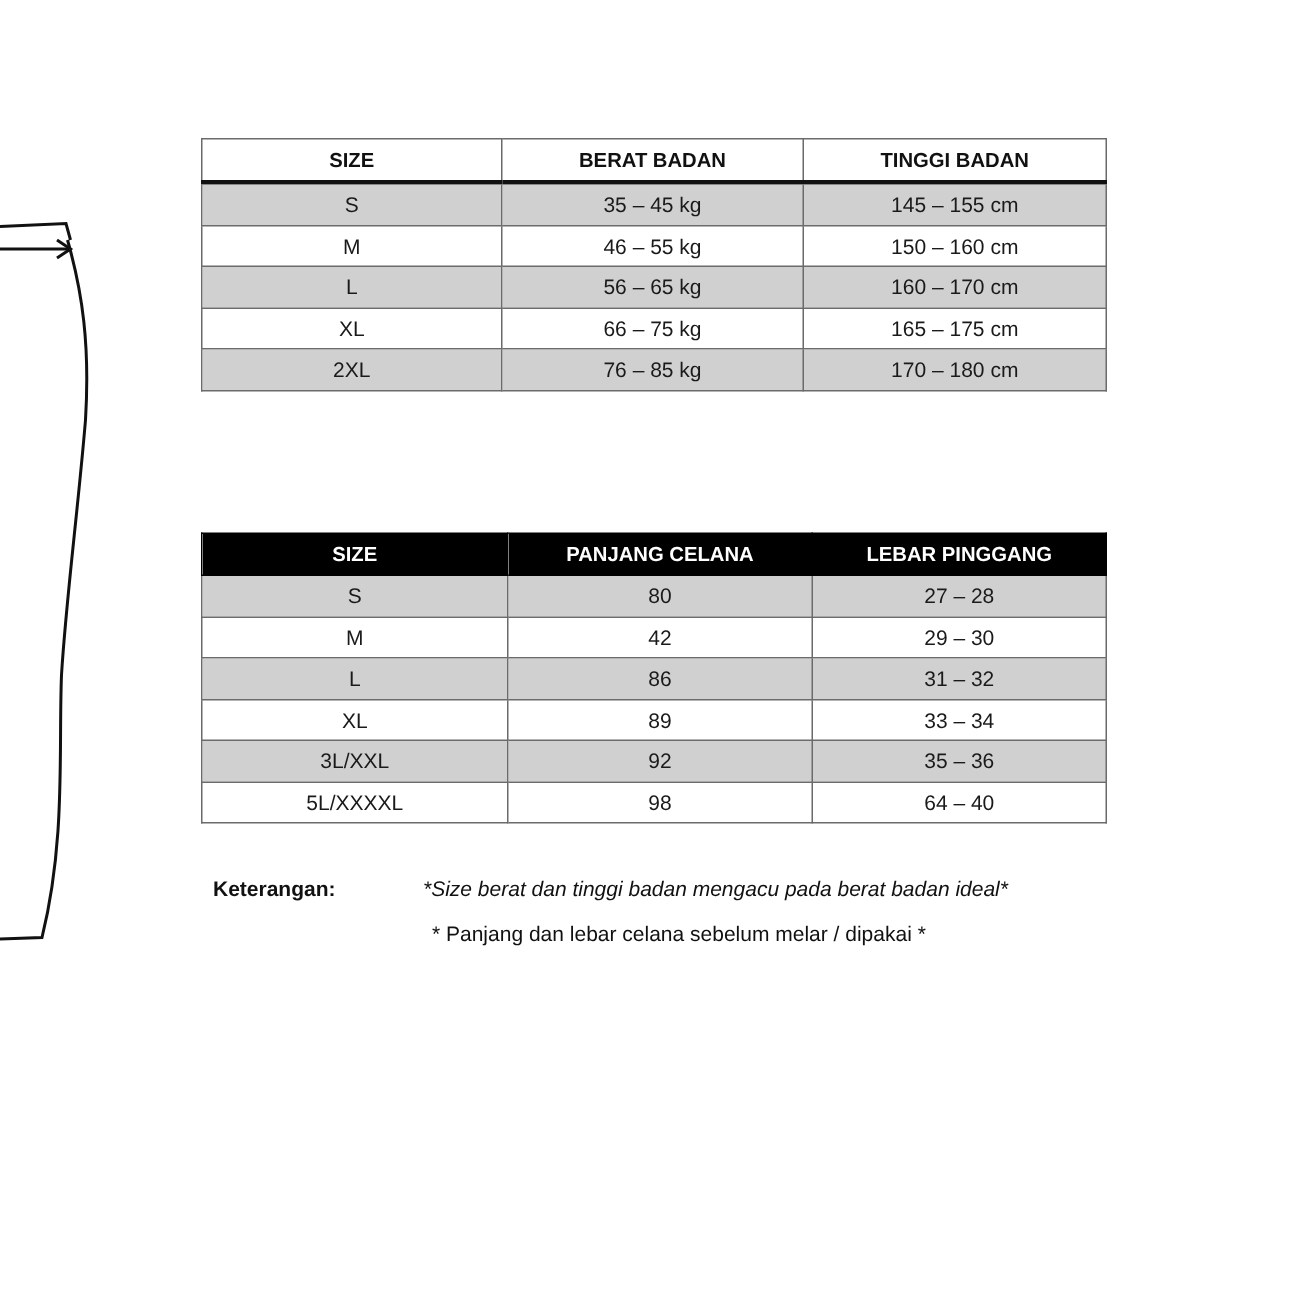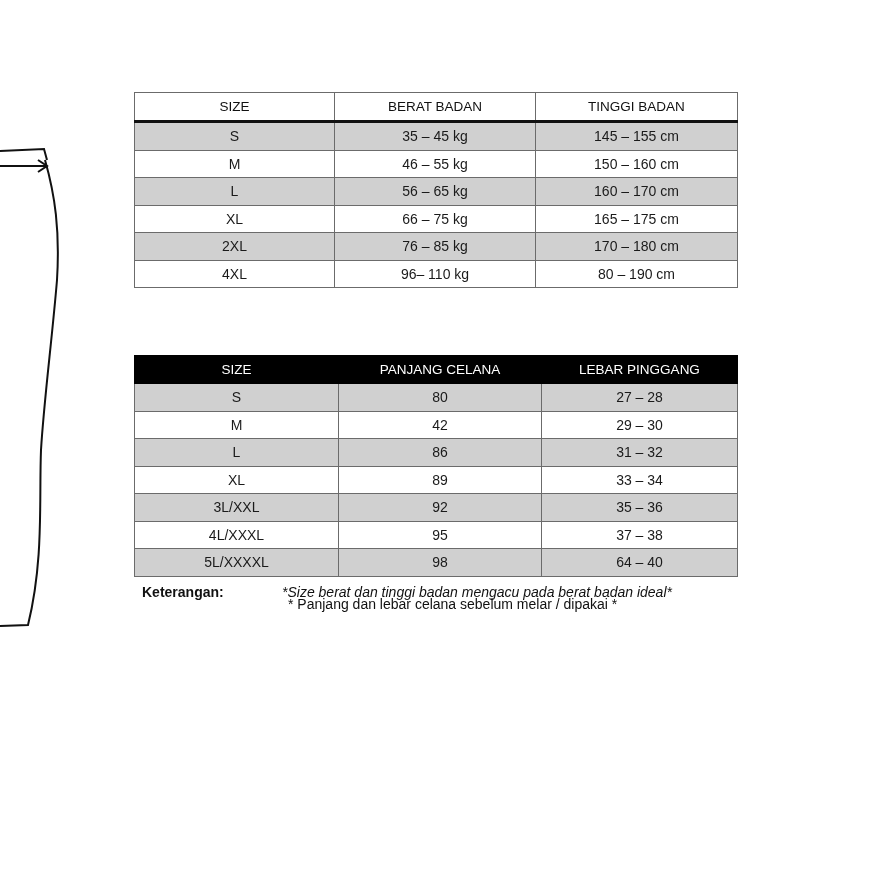--- a/index.html
+++ b/index.html
@@ -8,36 +8,36 @@
     font-family: "Liberation Sans", "DejaVu Sans", sans-serif; color:#1a1a1a;
   }
   .drawing { position:absolute; left:0; top:0; }
   table.size-table {
     position:absolute; border-collapse:collapse; table-layout:fixed;
     font-size:14px;
   }
   .size-table td, .size-table th {
     border:1px solid #6b6b6b; text-align:center; padding:0; overflow:hidden; white-space:nowrap;
   }
-  .size-table th { font-weight:normal; font-size:13.5px; }
+  .size-table th { font-weight:bold; font-size:13.5px; }
   .size-table tbody tr:nth-child(odd) td { background:#d0d0d0; }
   .size-table tbody tr:nth-child(even) td { background:#ffffff; }
 
   #table-body-size { left:134px; top:92px; width:603px; }
   #table-body-size th { background:#ffffff; color:#111; height:27px; border-bottom:3px solid #111; }
   #table-body-size td { height:26.5px; }
 
   #table-pant-size { left:134px; top:355px; width:603px; }
   #table-pant-size th { background:#000000; color:#ffffff; height:27px; border-color:#000; }
   #table-pant-size td { height:26.5px; }
 
   .notes { position:absolute; left:142px; top:584px; font-size:14px; color:#111; }
   .notes .label { position:absolute; left:0; top:0; font-weight:bold; white-space:nowrap; }
   .notes .line1 { position:absolute; left:140px; top:0; white-space:nowrap;font-style:italic; }
-  .notes .line2 { position:absolute; left:146px; top:12px; white-space:nowrap;text-align:center; }
+  .notes .line2 { position:absolute; left:146px; top:30px; white-space:nowrap;text-align:center; }
 </style>
 </head>
 <body>
 
 <svg class="drawing" width="80" height="640" viewBox="0 0 80 640">
 
   <path d="M0 151 L44 149 L47 160" fill="none" stroke="#111" stroke-width="2"></path>
 
   <g>
     <line x1="0" y1="166" x2="46" y2="166" stroke="#111" stroke-width="2"></line>
@@ -79,25 +79,20 @@
     <tr>
         <td>XL</td>
         <td>66 – 75 kg</td>
         <td>165 – 175 cm</td>
       </tr>
     <tr>
         <td>2XL</td>
         <td>76 – 85 kg</td>
         <td>170 – 180 cm</td>
       </tr>
-    <tr>
-        <td>4XL</td>
-        <td>96– 110 kg</td>
-        <td>80 – 190 cm</td>
-      </tr>
   </tbody>
 </table>
 
 <table class="size-table" id="table-pant-size">
   <colgroup>
       <col style="width:204px">
       <col style="width:203px">
       <col style="width:196px">
     </colgroup>
   <thead>
@@ -127,25 +122,20 @@
         <td>XL</td>
         <td>89</td>
         <td>33 – 34</td>
       </tr>
     <tr>
         <td>3L/XXL</td>
         <td>92</td>
         <td>35 – 36</td>
       </tr>
     <tr>
-        <td>4L/XXXL</td>
-        <td>95</td>
-        <td>37 – 38</td>
-      </tr>
-    <tr>
         <td>5L/XXXXL</td>
         <td>98</td>
         <td>64 – 40</td>
       </tr>
   </tbody>
 </table>
 
 <div class="notes">
   <span class="label">Keterangan:</span>
   <span class="line1">*Size berat dan tinggi badan mengacu pada berat badan ideal*</span>

